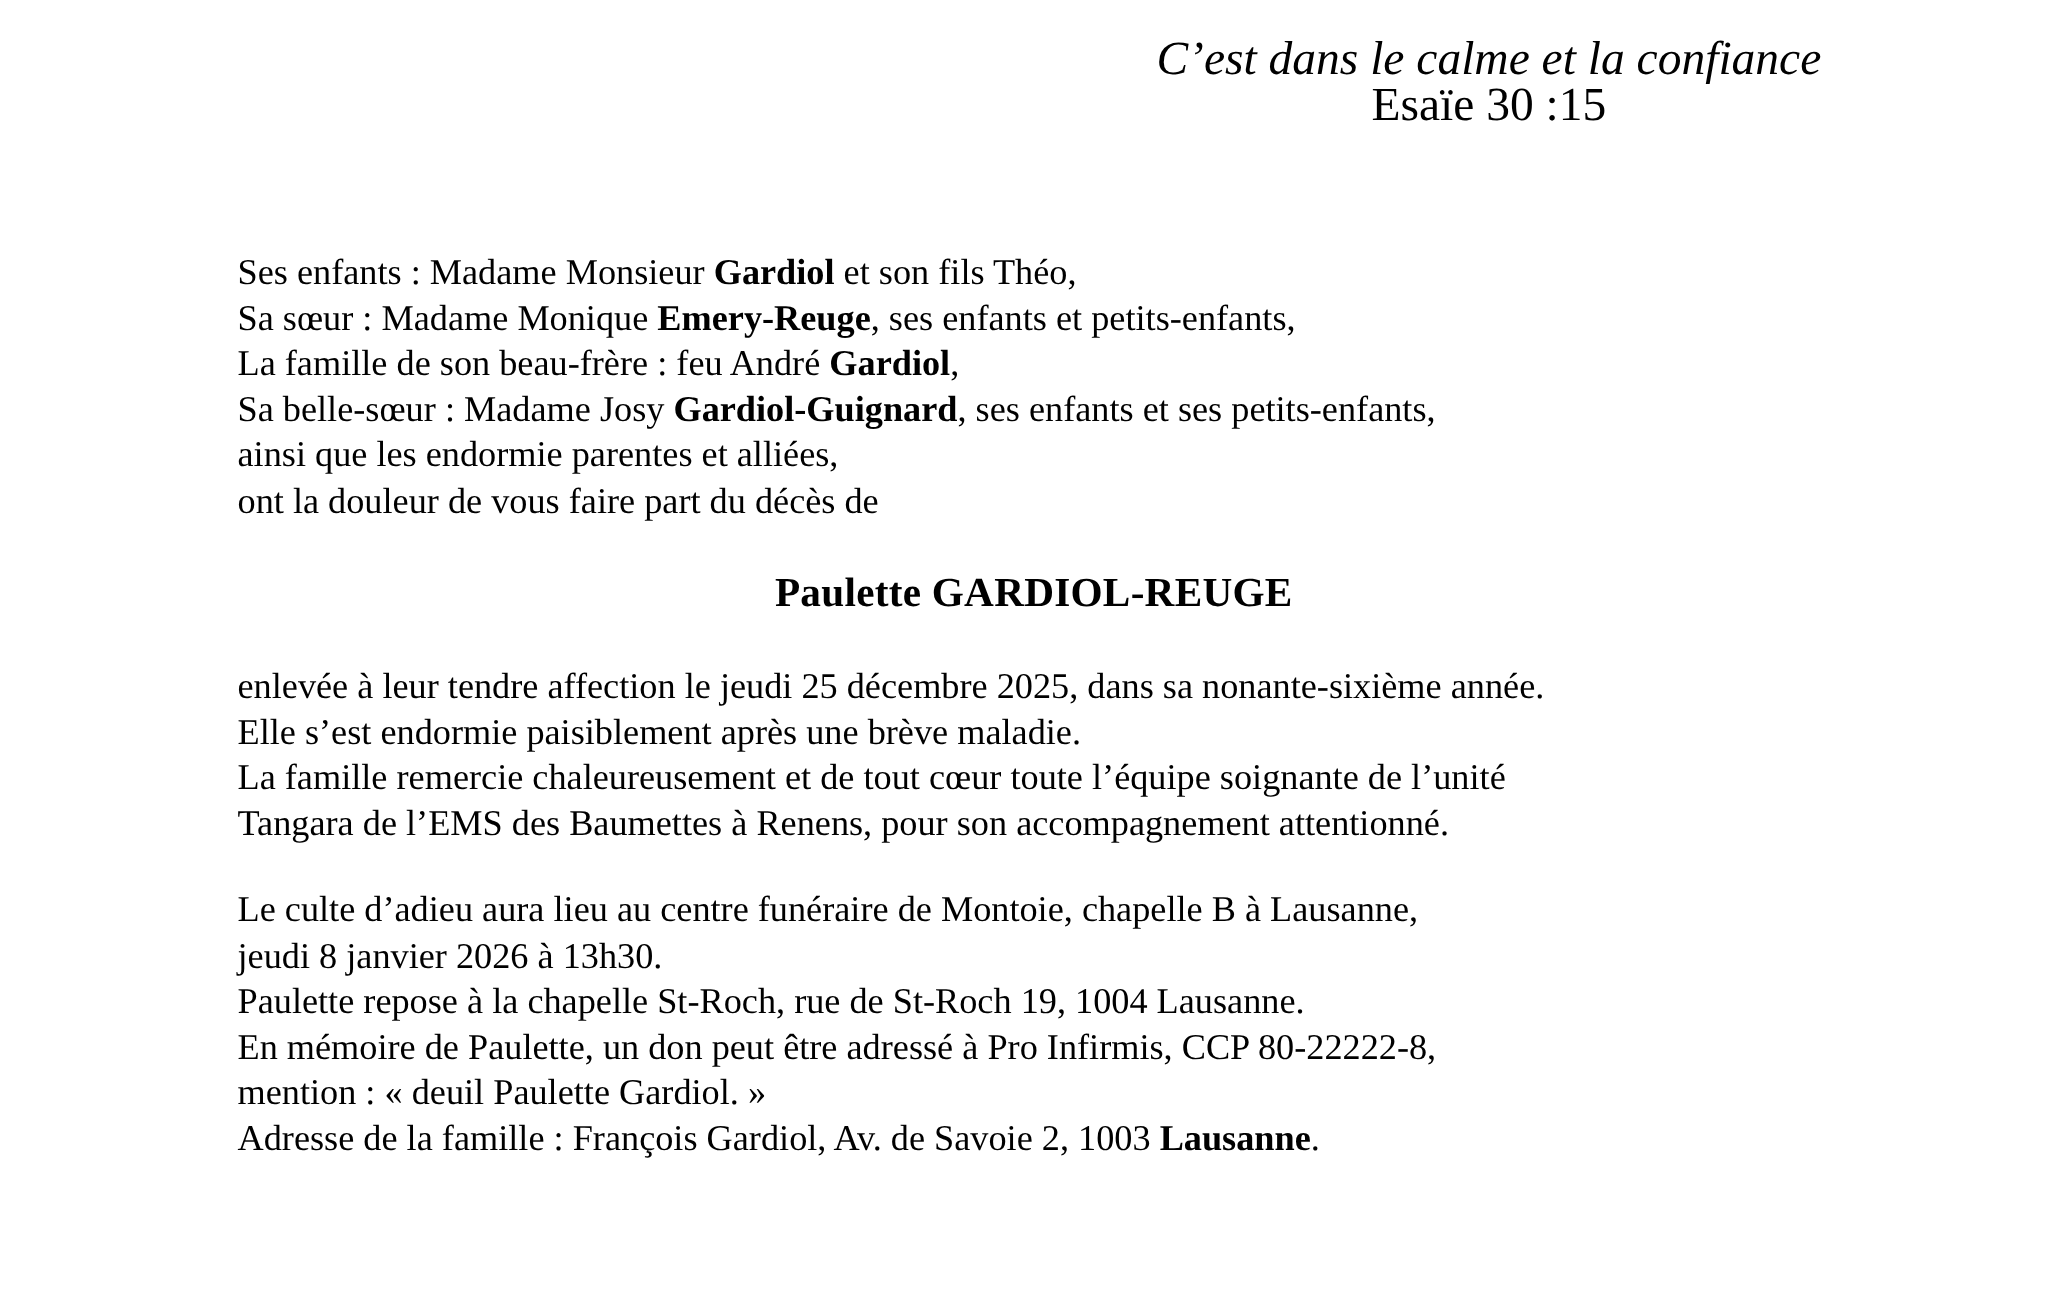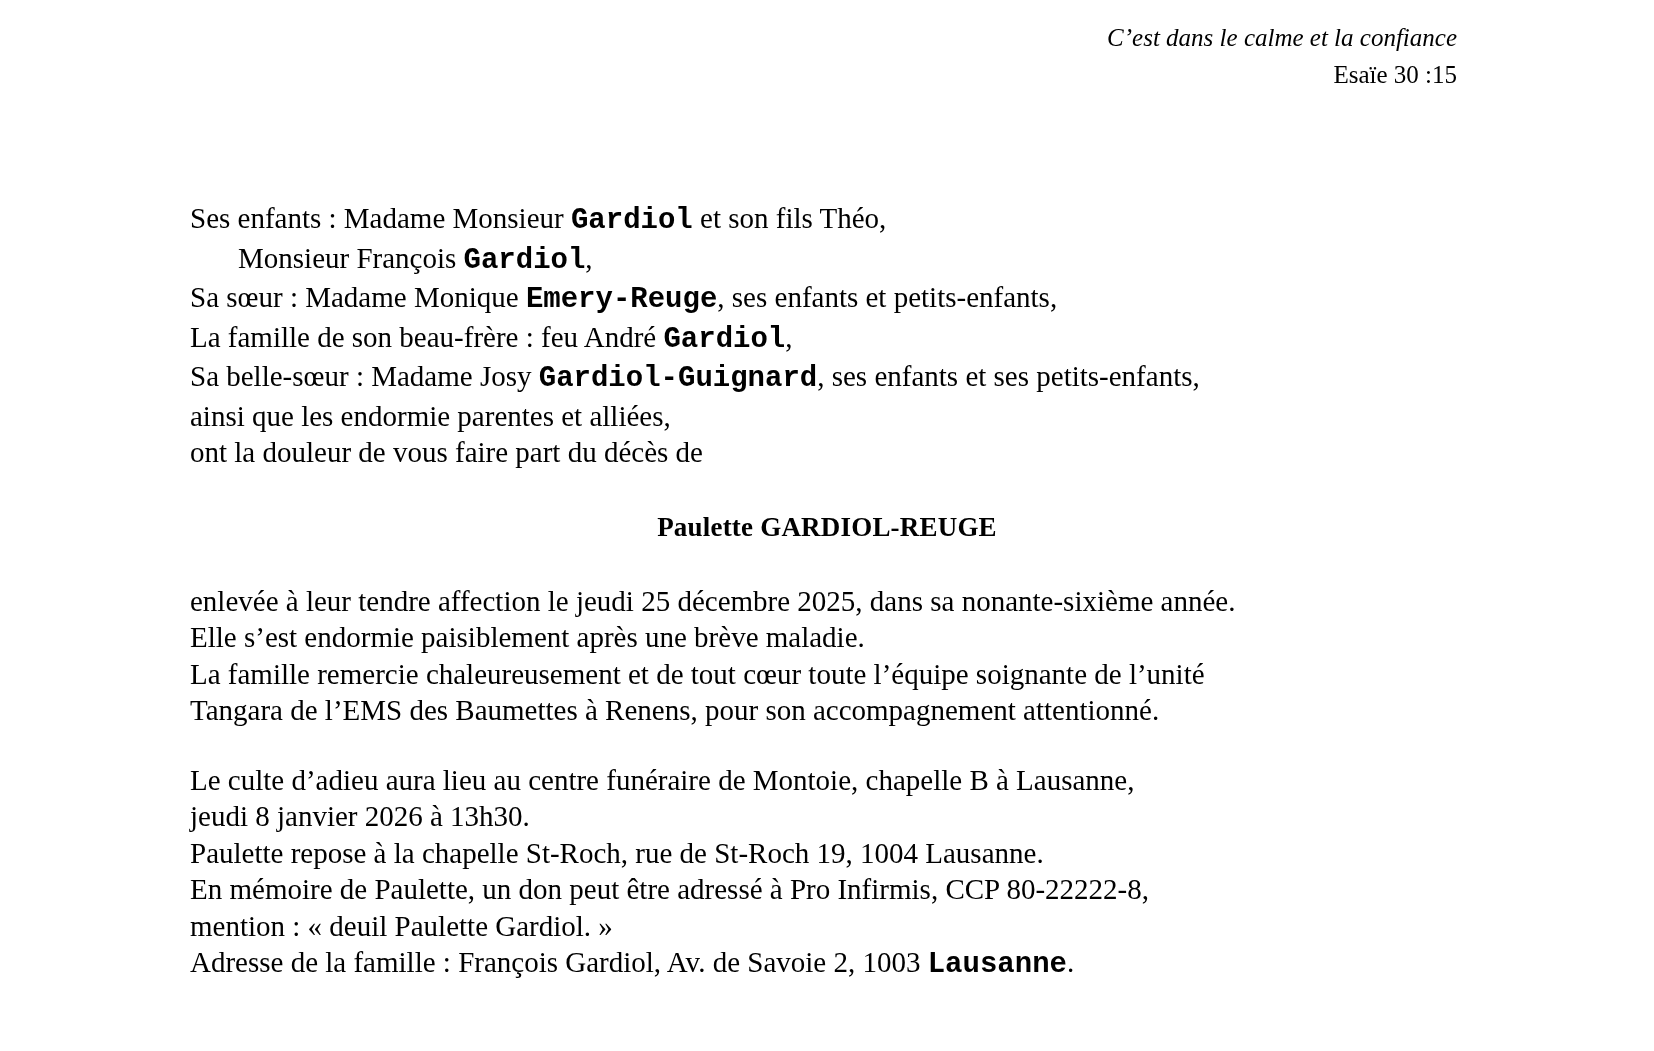--- a/index.html
+++ b/index.html
@@ -16,44 +16,44 @@
     color: #000000;
     -webkit-font-smoothing: antialiased;
   }
   .page {
     position: absolute;
     inset: 0;
     background: #ffffff;
   }
   .epigraph {
     position: absolute;
-    top: 19px;
+    top: 29px;
     right: 197px;
-    text-align: right;
-    font-size: 25px;
+    text-align: center;
+    font-size: 38px;
     line-height: 37px;
   }
   .body-block {
     position: absolute;
     left: 190px;
     top: 200px;
     width: 1274px;
     font-size: 29px;
     line-height: 36.5px;
   }
   .line {
     white-space: nowrap;
   }
   .line.indent {
     padding-left: 48px;
   }
-  .b { font-weight: bold; font-family: Liberation Mono, monospace; }
+  .b { font-weight: bold; }
   .i { font-style: italic; }
   h1.deceased-name {
-    font-size: 27px;
+    font-size: 33px;
     font-weight: bold;
     text-align: center;
     margin: 34px 0 34px 0;
     line-height: 44px;
     letter-spacing: 0.2px;
   }
   .paragraph { margin: 0; }
   .paragraph + .paragraph { margin-top: 33px; }
 </style>
 </head>
@@ -63,21 +63,20 @@
 
   <div class="epigraph">
       <div class="line"><span class="i">C’est dans le calme et la confiance</span></div>
       <div class="line"><span>Esaïe 30 :15</span></div>
     </div>
 
   <div class="body-block">
 
     <div class="paragraph">
         <div class="line"><span>Ses enfants : Madame Monsieur </span><span class="b">Gardiol</span><span> et son fils Théo,</span></div>
-        <div class="line indent"><span>Monsieur François </span><span class="b">Gardiol</span><span>,</span></div>
         <div class="line"><span>Sa sœur : Madame Monique </span><span class="b">Emery-Reuge</span><span>, ses enfants et petits-enfants,</span></div>
         <div class="line"><span>La famille de son beau-frère : feu André </span><span class="b">Gardiol</span><span>,</span></div>
         <div class="line"><span>Sa belle-sœur : Madame Josy </span><span class="b">Gardiol-Guignard</span><span>, ses enfants et ses petits-enfants,</span></div>
         <div class="line"><span>ainsi que les endormie parentes et alliées,</span></div>
         <div class="line"><span>ont la douleur de vous faire part du décès de</span></div>
       </div>
 
     <h1 class="deceased-name">Paulette GARDIOL-REUGE</h1>
 
     <div class="paragraph">

